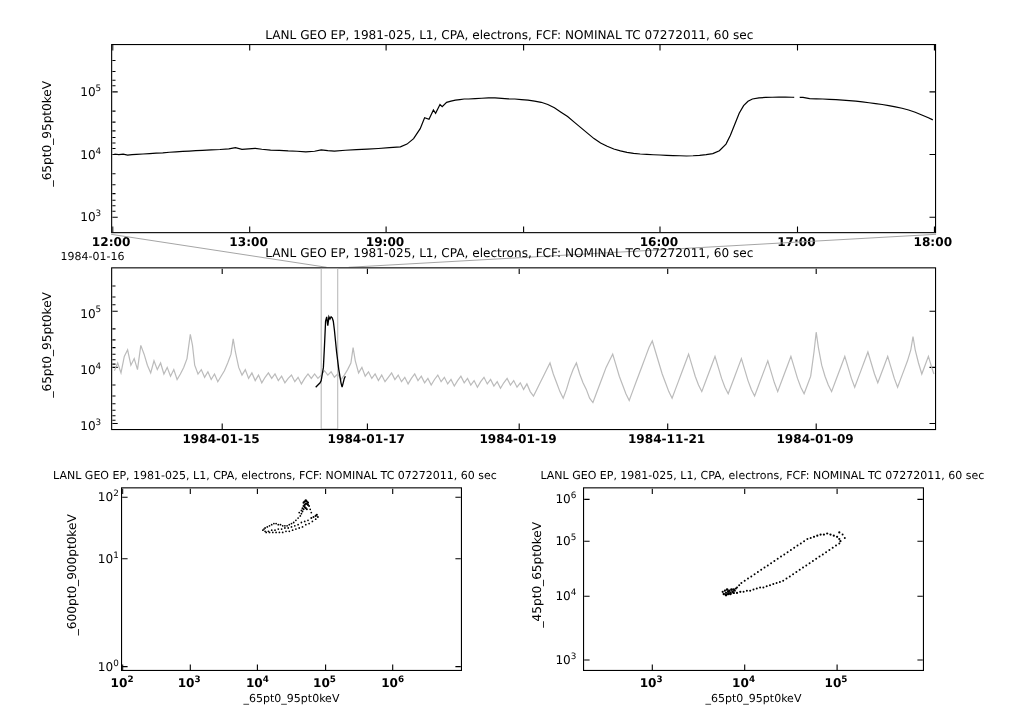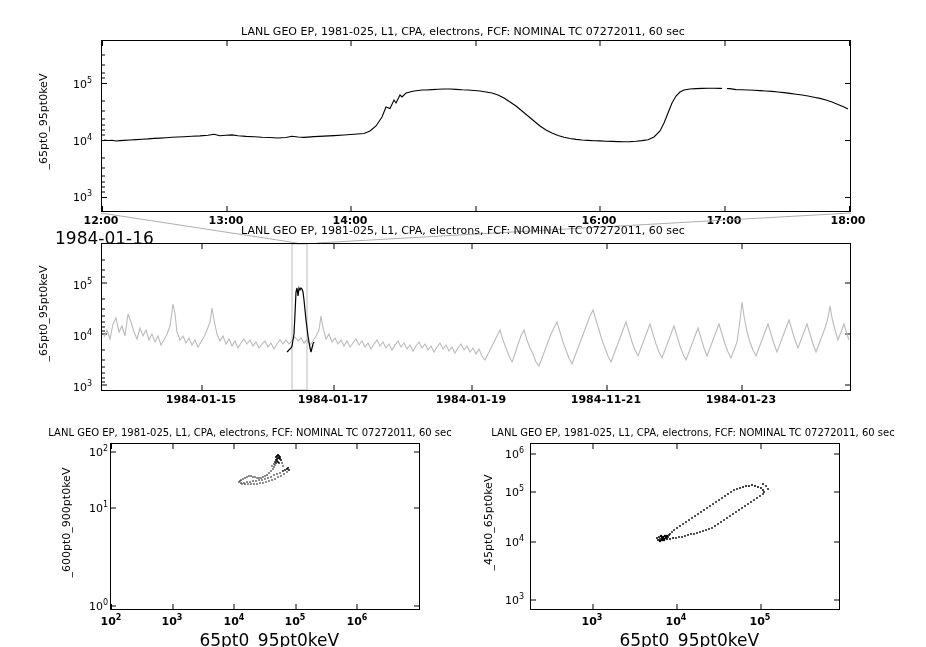--- a/index.html
+++ b/index.html
@@ -33,21 +33,21 @@
     display: block;
   }
   .ylabel {
     position: absolute;
     font-size: 11px;
     transform-origin: 50% 50%;
     white-space: nowrap;
   }
   .xlabel {
     position: absolute;
-    font-size: 17px;
+    font-size: 10px;
     text-align: center;
     white-space: nowrap;
   }
   .tick-label-x {
     position: absolute;
     font-size: 11px;
     text-align: center;
     white-space: nowrap;
     font-weight: bold;
   }
@@ -122,21 +122,21 @@
     </g>
 
     <polyline fill="none" stroke="#000" stroke-width="1.1" points="2,99 6,99.5 10,99.2 14,100 18,99.6 22,99.4 28,99 34,98.6 40,98.2 46,97.9 52,97.4 58,97.1 64,96.7 70,96.3 76,96 82,95.7 90,95.3 98,94.9 106,94.3 112,93.3 118,94.8 124,94.3 130,93.9 136,94.7 144,95.4 152,95.7 160,96.2 168,96.5 176,97 184,96.5 190,95.2 196,96 202,96.4 212,95.6 222,95.1 232,94.6 242,94 252,93.2 262,92.5 268,90 274,85 280,76 284,66 288,67.5 292,59 294,62 298,54 300,56 304,52 308,51 312,50 316,49.5 320,49 324,49 330,48.6 336,48.3 342,48 348,48 354,48.4 360,48.8 366,49 372,49.5 378,50 384,51 390,52 396,54 402,57 408,61 414,65 420,70 426,75 432,80 438,85 444,89 450,92 456,94.5 462,96.2 468,97.5 474,98.4 480,99 486,99.4 492,99.7 498,99.9 504,100.2 510,100.4 516,100.6 522,100.8 528,100.6 534,100.2 540,99.6 546,98.7 552,96 558,90 562,82 566,72 570,62 574,55 578,51 582,49 588,48 594,47.6 600,47.4 606,47.3 612,47.3 618,47.4 622,47.5 628,47.6 634,48.6 640,48.8 646,49 652,49.3 658,49.6 664,50 670,50.4 676,51 682,51.6 688,52.4 694,53.2 700,54 706,55 712,56.2 718,57.4 724,59 730,61 736,63.5 742,66 746,68"></polyline>
 
     <rect x="620" y="44" width="5" height="6" fill="#fff"></rect>
   </svg>
 </div>
 
 <div class="tick-label-x" style="left:76px; top:214px; width:50px;">12:00</div>
 <div class="tick-label-x" style="left:201px; top:214px; width:50px;">13:00</div>
-<div class="tick-label-x" style="left:325px; top:214px; width:50px;">14:00</div>
+<div class="tick-label-x" style="left:325px; top:214px; width:50px;">19:00</div>
 <div class="tick-label-x" style="left:450px; top:214px; width:50px;margin-top:39px;">15:00</div>
 <div class="tick-label-x" style="left:574px; top:214px; width:50px;">16:00</div>
 <div class="tick-label-x" style="left:699px; top:214px; width:50px;">17:00</div>
 <div class="tick-label-x" style="left:823px; top:214px; width:50px;">18:00</div>
 
 <div class="xlabel" style="left:55px; top:228px; width:100px; text-align:left;">1984-01-16</div>
 
 <div class="conn" style="left:0; top:210px; width:926px; height:40px;">
   <svg width="926" height="40">
     <line x1="101" y1="3" x2="297" y2="33" stroke="#999" stroke-width="0.8"></line>
@@ -193,21 +193,21 @@
     <polyline fill="none" stroke="#bbb" stroke-width="1.1" points="2,93 5,86 8,95 11,80 14,74 17,88 20,82 23,92 26,70 29,78 32,88 35,95 38,84 41,92 44,86 47,96 50,90 53,98 56,92 59,101 62,96 65,90 68,82 71,60 73,70 75,88 78,96 81,92 84,99 87,94 90,101 93,96 96,103 99,98 102,93 105,86 108,78 110,64 112,76 115,90 118,97 121,92 124,100 127,95 130,102 133,97 136,104 139,99 142,95 145,100 148,96 151,102 154,98 157,104 160,100 163,97 166,103 169,99 172,105 175,100 178,96 181,100 184,96 187,100 190,97 193,93 196,97 199,94 202,99 205,96 208,101 211,97 214,92 217,86 219,72 221,84 224,95 227,90 230,98 233,94 236,100 239,96 242,102 245,97 248,103 251,99 254,95 257,101 260,97 263,103 266,99 269,105 272,100 275,96 278,102 281,98 284,104 287,100 290,106 293,101 296,97 299,103 302,99 305,105 308,101 311,107 314,102 317,98 320,104 323,100 326,106 329,102 332,108 335,103 338,99 341,105 344,101 347,107 350,103 353,109 356,104 359,100 362,106 365,102 368,108 371,104 374,110 377,105 380,112 383,116 386,110 389,104 392,98 395,92 398,86 401,96 404,104 407,112 410,118 413,110 416,100 419,92 422,86 425,96 428,104 431,110 434,118 437,122 440,114 443,106 446,98 449,90 452,84 455,78 458,88 461,98 464,106 467,114 470,120 473,112 476,104 479,96 482,88 485,80 488,72 491,66 494,76 497,86 500,96 503,104 506,112 509,118 512,110 515,102 518,94 521,86 524,78 527,88 530,98 533,106 536,112 539,104 542,96 545,88 548,80 551,90 554,100 557,108 560,114 563,106 566,98 569,90 572,82 575,92 578,102 581,110 584,116 587,108 590,100 593,92 596,84 599,94 602,104 605,112 608,104 611,96 614,88 617,80 620,90 623,100 626,108 629,114 632,106 635,98 638,76 640,58 642,72 645,88 648,98 651,106 654,112 657,104 660,96 663,88 666,80 669,90 672,100 675,108 678,100 681,92 684,84 687,76 690,86 693,96 696,104 699,96 702,88 705,80 708,90 711,100 714,108 717,100 720,92 723,84 726,74 728,62 730,74 733,86 736,96 739,88 742,80 745,90 747,96"></polyline>
 
     <polyline fill="none" stroke="#000" stroke-width="1.2" points="185,108 187,106 189,104 190,102 191,96 192,90 193,70 194,48 195,44 196,52 197,44 198,46 199,44 200,45 201,48 202,56 203,66 204,76 205,84 206,92 207,98 208,104 209,108 210,104 211,100 212,98"></polyline>
   </svg>
 </div>
 
 <div class="tick-label-x" style="left:155px; top:393px; width:92px;">1984-01-15</div>
 <div class="tick-label-x" style="left:287px; top:393px; width:92px;">1984-01-17</div>
 <div class="tick-label-x" style="left:425px; top:393px; width:92px;">1984-01-19</div>
 <div class="tick-label-x" style="left:560px; top:393px; width:92px;">1984-11-21</div>
-<div class="tick-label-x" style="left:695px; top:393px; width:92px;">1984-01-23</div>
+<div class="tick-label-x" style="left:695px; top:393px; width:92px;">1984-01-09</div>
 
 <div class="plot-title" style="left:30px; top:427px; width:440px; text-align:center; font-size:10px;">LANL GEO EP, 1981-025, L1, CPA, electrons, FCF: NOMINAL TC 07272011, 60 sec</div>
 
 <div class="ylabel" style="left:-4px; top:516px; width:140px; text-align:center; transform:rotate(-90deg);">_600pt0_900pt0keV</div>
 
 <div class="tick-label-y" style="left:76px; top:444px; width:32px;"><span>10</span><span class="sup">2</span></div>
 <div class="tick-label-y" style="left:76px; top:500px; width:32px;"><span>10</span><span class="sup">1</span></div>
 <div class="tick-label-y" style="left:76px; top:598px; width:32px;"><span>10</span><span class="sup">0</span></div>
 
 <div class="axes" style="left:110px; top:443px; width:310px; height:167px;">

